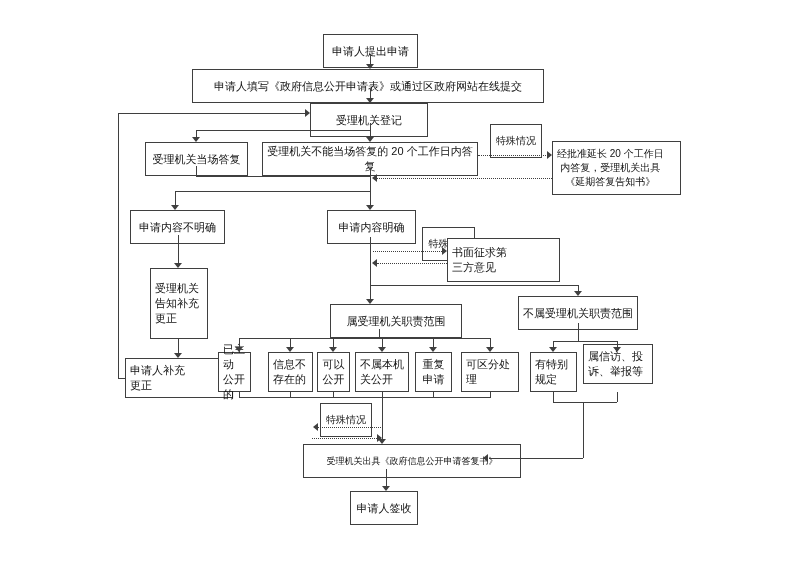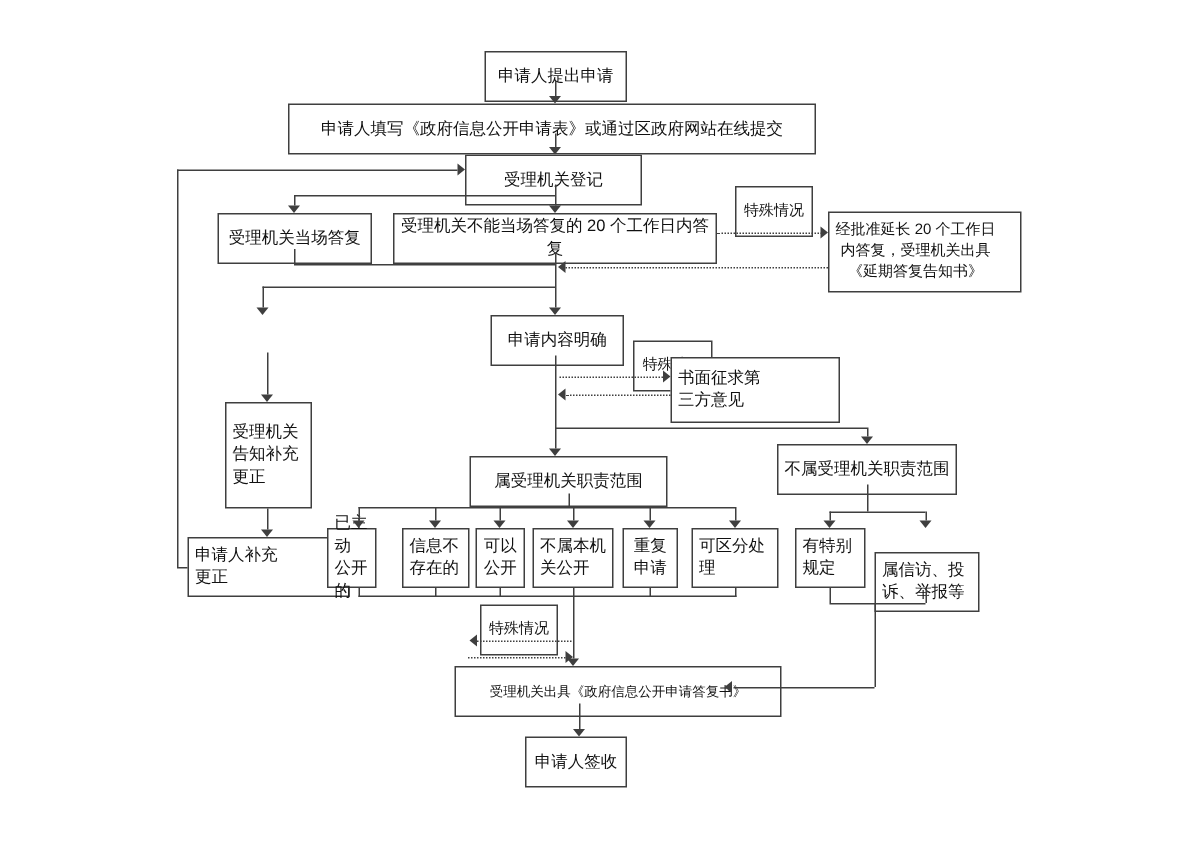--- a/index.html
+++ b/index.html
@@ -27,46 +27,47 @@
 
   <div class="node" style="left:323px;top:34px;width:95px;height:20px">申请人提出申请</div>
   <div class="node" style="left:192px;top:69px;width:352px;height:20px">申请人填写《政府信息公开申请表》或通过区政府网站在线提交</div>
   <div class="node" style="left:310px;top:103px;width:118px;height:20px">受理机关登记</div>
   <div class="node" style="left:145px;top:142px;width:103px;height:24px">受理机关当场答复</div>
   <div class="node" style="left:262px;top:142px;width:216px;height:26px">受理机关不能当场答复的 20 个工作日内答复</div>
   <div class="node lbl" style="left:490px;top:124px;width:52px;height:17px">特殊情况</div>
   <div class="node ml f10" style="left:552px;top:141px;width:129px;height:54px">经批准延长 20 个工作日
 内答复，受理机关出具
 《延期答复告知书》</div>
+  <div class="node" style="left:130px;top:210px;width:95px;height:25px">申请内容不明确</div>
   <div class="node" style="left:327px;top:210px;width:89px;height:27px">申请内容明确</div>
   <div class="node lbl" style="left:422px;top:227px;width:53px;height:17px">特殊情况</div>
   <div class="node ml" style="left:447px;top:238px;width:113px;height:44px">书面征求第
 三方意见</div>
   <div class="node ml" style="left:150px;top:268px;width:58px;height:71px">受理机关
 告知补充
 更正</div>
   <div class="node ml" style="left:125px;top:358px;width:108px;height:40px">申请人补充
 更正</div>
-  <div class="node" style="left:313px;top:304px;width:132px;height:25px">属受理机关职责范围</div>
+  <div class="node" style="left:330px;top:304px;width:132px;height:25px">属受理机关职责范围</div>
   <div class="node" style="left:518px;top:296px;width:120px;height:27px">不属受理机关职责范围</div>
   <div class="node ml" style="left:218px;top:352px;width:33px;height:40px">已主动
 公开的</div>
   <div class="node ml" style="left:268px;top:352px;width:45px;height:40px">信息不
 存在的</div>
   <div class="node" style="left:317px;top:352px;width:33px;height:40px">可以
 公开</div>
   <div class="node ml" style="left:355px;top:352px;width:54px;height:40px">不属本机
 关公开</div>
   <div class="node" style="left:415px;top:352px;width:37px;height:40px">重复
 申请</div>
   <div class="node ml" style="left:461px;top:352px;width:58px;height:40px">可区分处
 理</div>
   <div class="node ml" style="left:530px;top:352px;width:47px;height:40px">有特别
 规定</div>
-  <div class="node ml" style="left:583px;top:368px;width:70px;height:40px">属信访、投
+  <div class="node ml" style="left:583px;top:344px;width:70px;height:40px">属信访、投
 诉、举报等</div>
   <div class="node lbl" style="left:320px;top:403px;width:52px;height:17px">特殊情况</div>
   <div class="node f9" style="left:303px;top:444px;width:218px;height:25px">受理机关出具《政府信息公开申请答复书》</div>
   <div class="node" style="left:350px;top:491px;width:68px;height:21px">申请人签收</div>
 
   <i class="vl" style="left:370px;top:54px;height:11px"></i>
   <i class="ar ar-d" style="left:366px;top:64px"></i>
   <i class="vl" style="left:370px;top:89px;height:10px"></i>
   <i class="ar ar-d" style="left:366px;top:98px"></i>
   <i class="vl" style="left:370px;top:123px;height:7px"></i>

